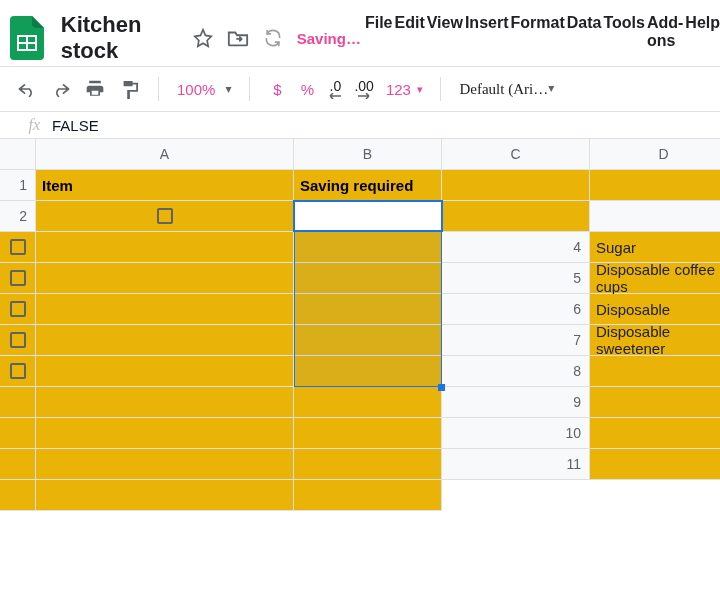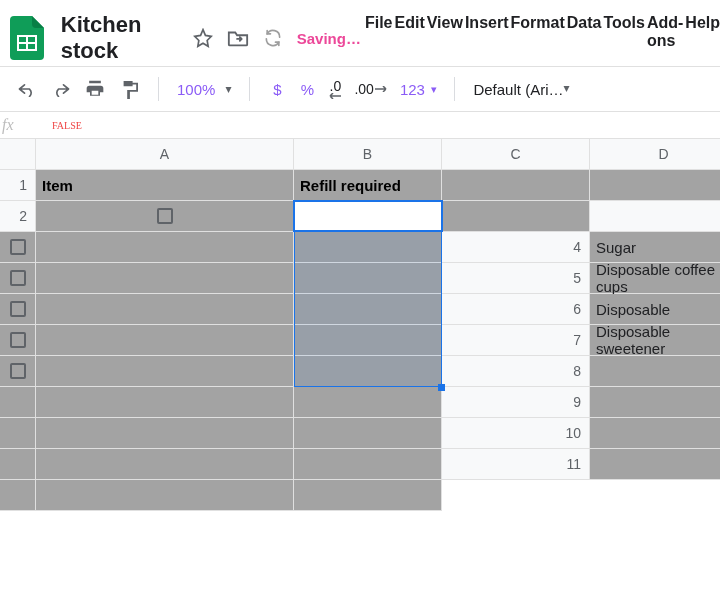--- a/index.html
+++ b/index.html
@@ -35,50 +35,51 @@
   .menu-row { display: flex; gap: 2px; padding: 6px 0 10px 4px; }
   .menu-item { font-size: 16px; color: #202124; cursor: pointer; }
   .divider { height: 1px; background: #e0e0e0; width: 100%; }
   .toolbar {
     display: flex; align-items: center; gap: 12px;
     padding: 10px 0 10px 16px;
     color: #5f6368;
   }
   .tb-btn { display:flex; align-items:center; justify-content:center; cursor:pointer; width:22px; height:22px; }
   .tb-sep { width:1px; height:24px; background:#dadce0; margin: 0 6px; }
-  .tb-text { font-size: 15px; color:#8b5cf6; display:flex; align-items:center; gap:4px; cursor:pointer;text-align:center; }
+  .tb-text { font-size: 15px; color:#ec4899; display:flex; align-items:center; gap:4px; cursor:pointer;text-align:center; }
   .tb-dropdown::after { content: "▾"; font-size: 12px; color:#5f6368; margin-left:6px; }
   .font-box {
     display:flex; 
     gap:0; font-size:15px; color:#202124;
     cursor:pointer;
+    font-family:Liberation Serif, serif;
   }
   .font-box .chev { color:#5f6368; font-size:12px; }
   .fx-row {
     display:flex; align-items:center;
     height: 28px;
     border-top:1px solid #e0e0e0;
     border-bottom:1px solid #e0e0e0;
   }
-  .fx-label { width:40px; font-style:italic; color:#bdbdbd; font-size:16px; padding-left:2px; font-family: Georgia, serif; }
-  .fx-value { font-size:10px; color:#ef4444; padding-left:12px;font-family:Liberation Serif, serif; }
+  .fx-label { width:40px; font-style:italic; color:#bdbdbd; font-size:16px; padding-left:2px; font-family: Georgia, serif; text-align: right; }
+  .fx-value { font-size:15px; color:#0f172a; padding-left:12px; }
   .grid {
     display: grid;
     grid-template-columns: 36px 258px 148px 148px 148px;
     grid-auto-rows: 31px;
     border-collapse: collapse;
     position: relative;
   }
   .cell, .colhdr, .rowhdr, .corner {
     border-right: 1px solid #e0e0e0;
     border-bottom: 1px solid #e0e0e0;
     display:flex; align-items:center;
     padding: 0 6px;
     font-size: 15px;
-    background:#a3a3a3;
+    background:#eab308;
   }
   .colhdr, .rowhdr, .corner {
     background:#f8f9fa;
     color:#5f6368;
     justify-content:center;
     font-size:14px;
   }
   .rowhdr { justify-content:flex-end; padding-right:8px; }
   .bold { font-weight: bold; color:#000; }
   .sel-range {
@@ -186,21 +187,21 @@
     </span>
   <span class="tb-sep"></span>
   <span class="tb-text" style="width:18px;justify-content:center">$</span>
   <span class="tb-text" style="width:18px;justify-content:center">%</span>
   <span class="tb-btn" style="width:auto;flex-direction:column;line-height:1">
     <span style="font-size:14px;color:#202124">.0</span>
     <svg width="14" height="6" viewBox="0 0 14 6" fill="none" stroke="#5f6368" stroke-width="1.5">
         <path d="M13 3H2m0 0l3-3M2 3l3 3"></path>
       </svg>
   </span>
-  <span class="tb-btn" style="width:auto;line-height:1">
+  <span class="tb-btn" style="width:auto;flex-direction:column;line-height:1">
     <span style="font-size:14px;color:#202124">.00</span>
     <svg width="14" height="6" viewBox="0 0 14 6" fill="none" stroke="#5f6368" stroke-width="1.5">
         <path d="M1 3h11m0 0L9 0m3 3L9 6"></path>
       </svg>
   </span>
   <span class="tb-text">
       <span>123</span>
       <span style="font-size:11px;margin-left:2px">▾</span>
     </span>
   <span class="tb-sep"></span>
@@ -218,21 +219,21 @@
 <div class="grid">
 
   <div class="corner"></div>
   <div class="colhdr">A</div>
   <div class="colhdr">B</div>
   <div class="colhdr">C</div>
   <div class="colhdr">D</div>
 
   <div class="rowhdr">1</div>
   <div class="cell bold">Item</div>
-  <div class="cell bold">Refill required</div>
+  <div class="cell bold">Saving required</div>
   <div class="cell"></div>
   <div class="cell"></div>
 
   <div class="rowhdr">2</div>
   <div class="cell center">
       <div class="checkbox"></div>
     </div>
   <div class="cell"></div>
   <div class="cell"></div>
 

